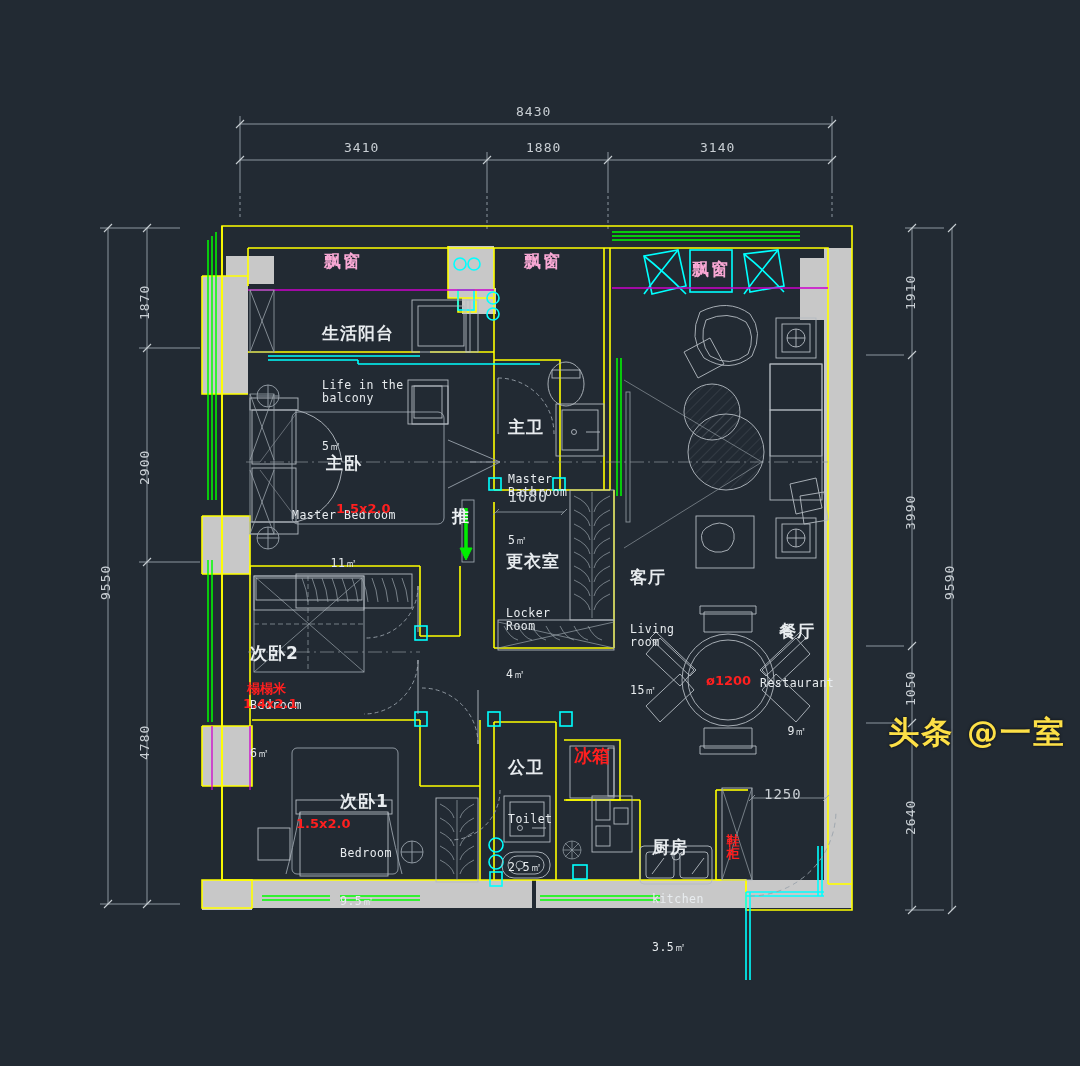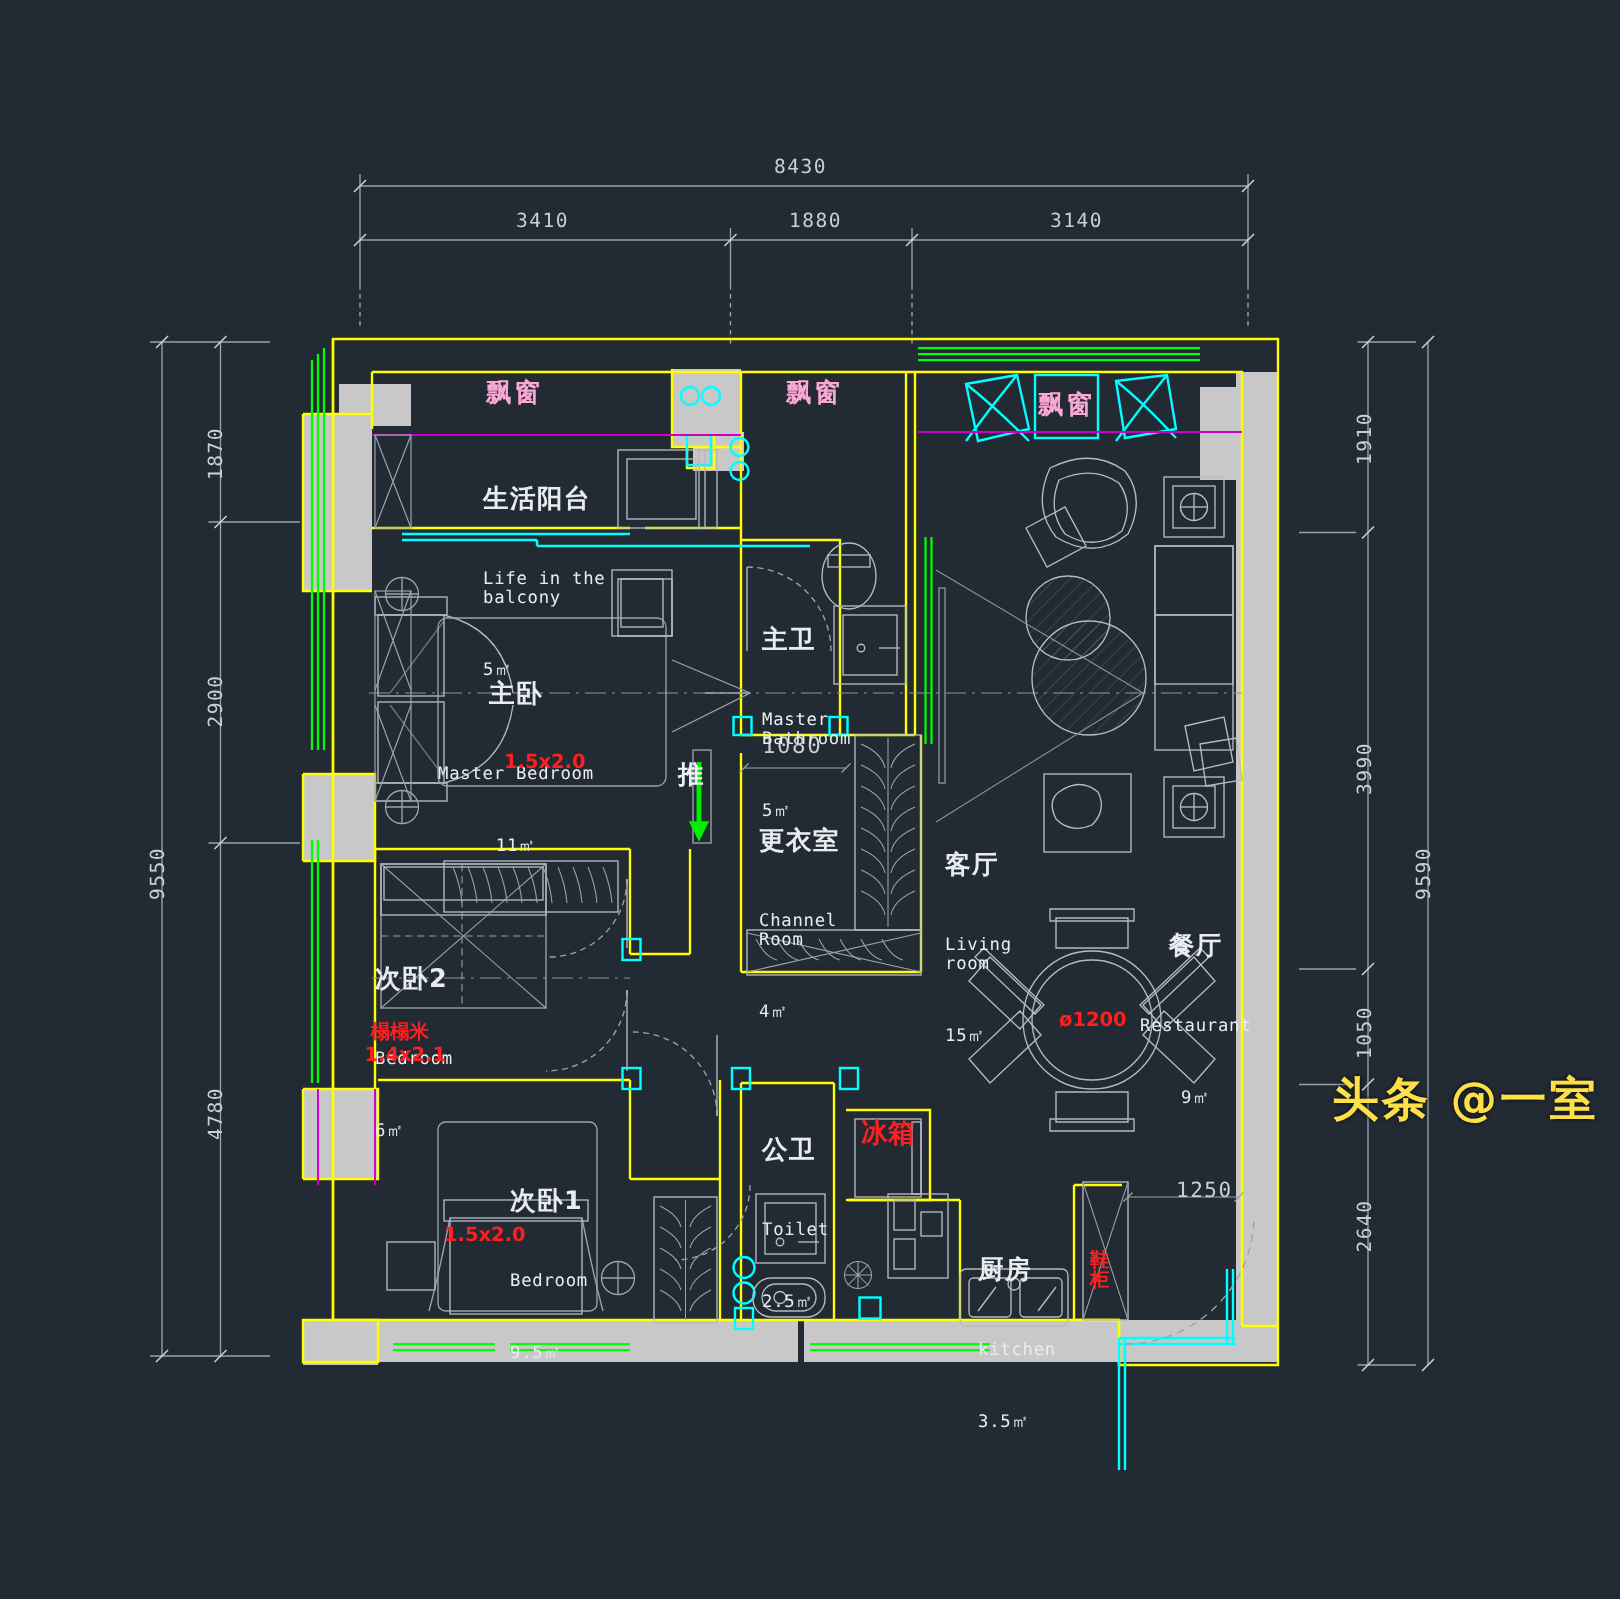--- a/index.html
+++ b/index.html
@@ -440,21 +440,21 @@
 <div class="dimv" style="left:137px;top:485px;transform:rotate(-90deg);">2900</div>
 <div class="dimv" style="left:137px;top:760px;transform:rotate(-90deg);">4780</div>
 
 <div class="dimv" style="left:942px;top:600px;transform:rotate(-90deg);">9590</div>
 <div class="dimv" style="left:903px;top:310px;transform:rotate(-90deg);">1910</div>
 <div class="dimv" style="left:903px;top:530px;transform:rotate(-90deg);">3990</div>
 <div class="dimv" style="left:903px;top:706px;transform:rotate(-90deg);">1050</div>
 <div class="dimv" style="left:903px;top:835px;transform:rotate(-90deg);">2640</div>
 
 <div class="dim" style="left:508px;top:488px;font-size:15px;">1080</div>
-<div class="dim" style="left:784px;top:786px;font-size:14px;text-align:right;">1250</div>
+<div class="dim" style="left:764px;top:786px;font-size:14px;text-align:right;">1250</div>
 
 <div class="bay" style="left:324px;top:250px;">飘窗</div>
 <div class="bay" style="left:524px;top:250px;">飘窗</div>
 <div class="bay" style="left:692px;top:258px;">飘窗</div>
 
 <div class="lbl" style="left:322px;top:288px;">
   <div class="cn rm-cn">生活阳台</div>
   <div class="rm-en">Life in the
 balcony</div>
   <div class="rm-ar">5㎡</div>
@@ -468,21 +468,21 @@
 
 <div class="lbl" style="left:508px;top:382px;">
   <div class="cn rm-cn">主卫</div>
   <div class="rm-en">Master
 Bathroom</div>
   <div class="rm-ar">5㎡</div>
 </div>
 
 <div class="lbl" style="left:506px;top:516px;">
   <div class="cn rm-cn">更衣室</div>
-  <div class="rm-en">Channel
+  <div class="rm-en">Locker
 Room</div>
   <div class="rm-ar">4㎡</div>
 </div>
 
 <div class="lbl" style="left:630px;top:532px;">
   <div class="cn rm-cn">客厅</div>
   <div class="rm-en">Living
 room</div>
   <div class="rm-ar">15㎡</div>
 </div>

